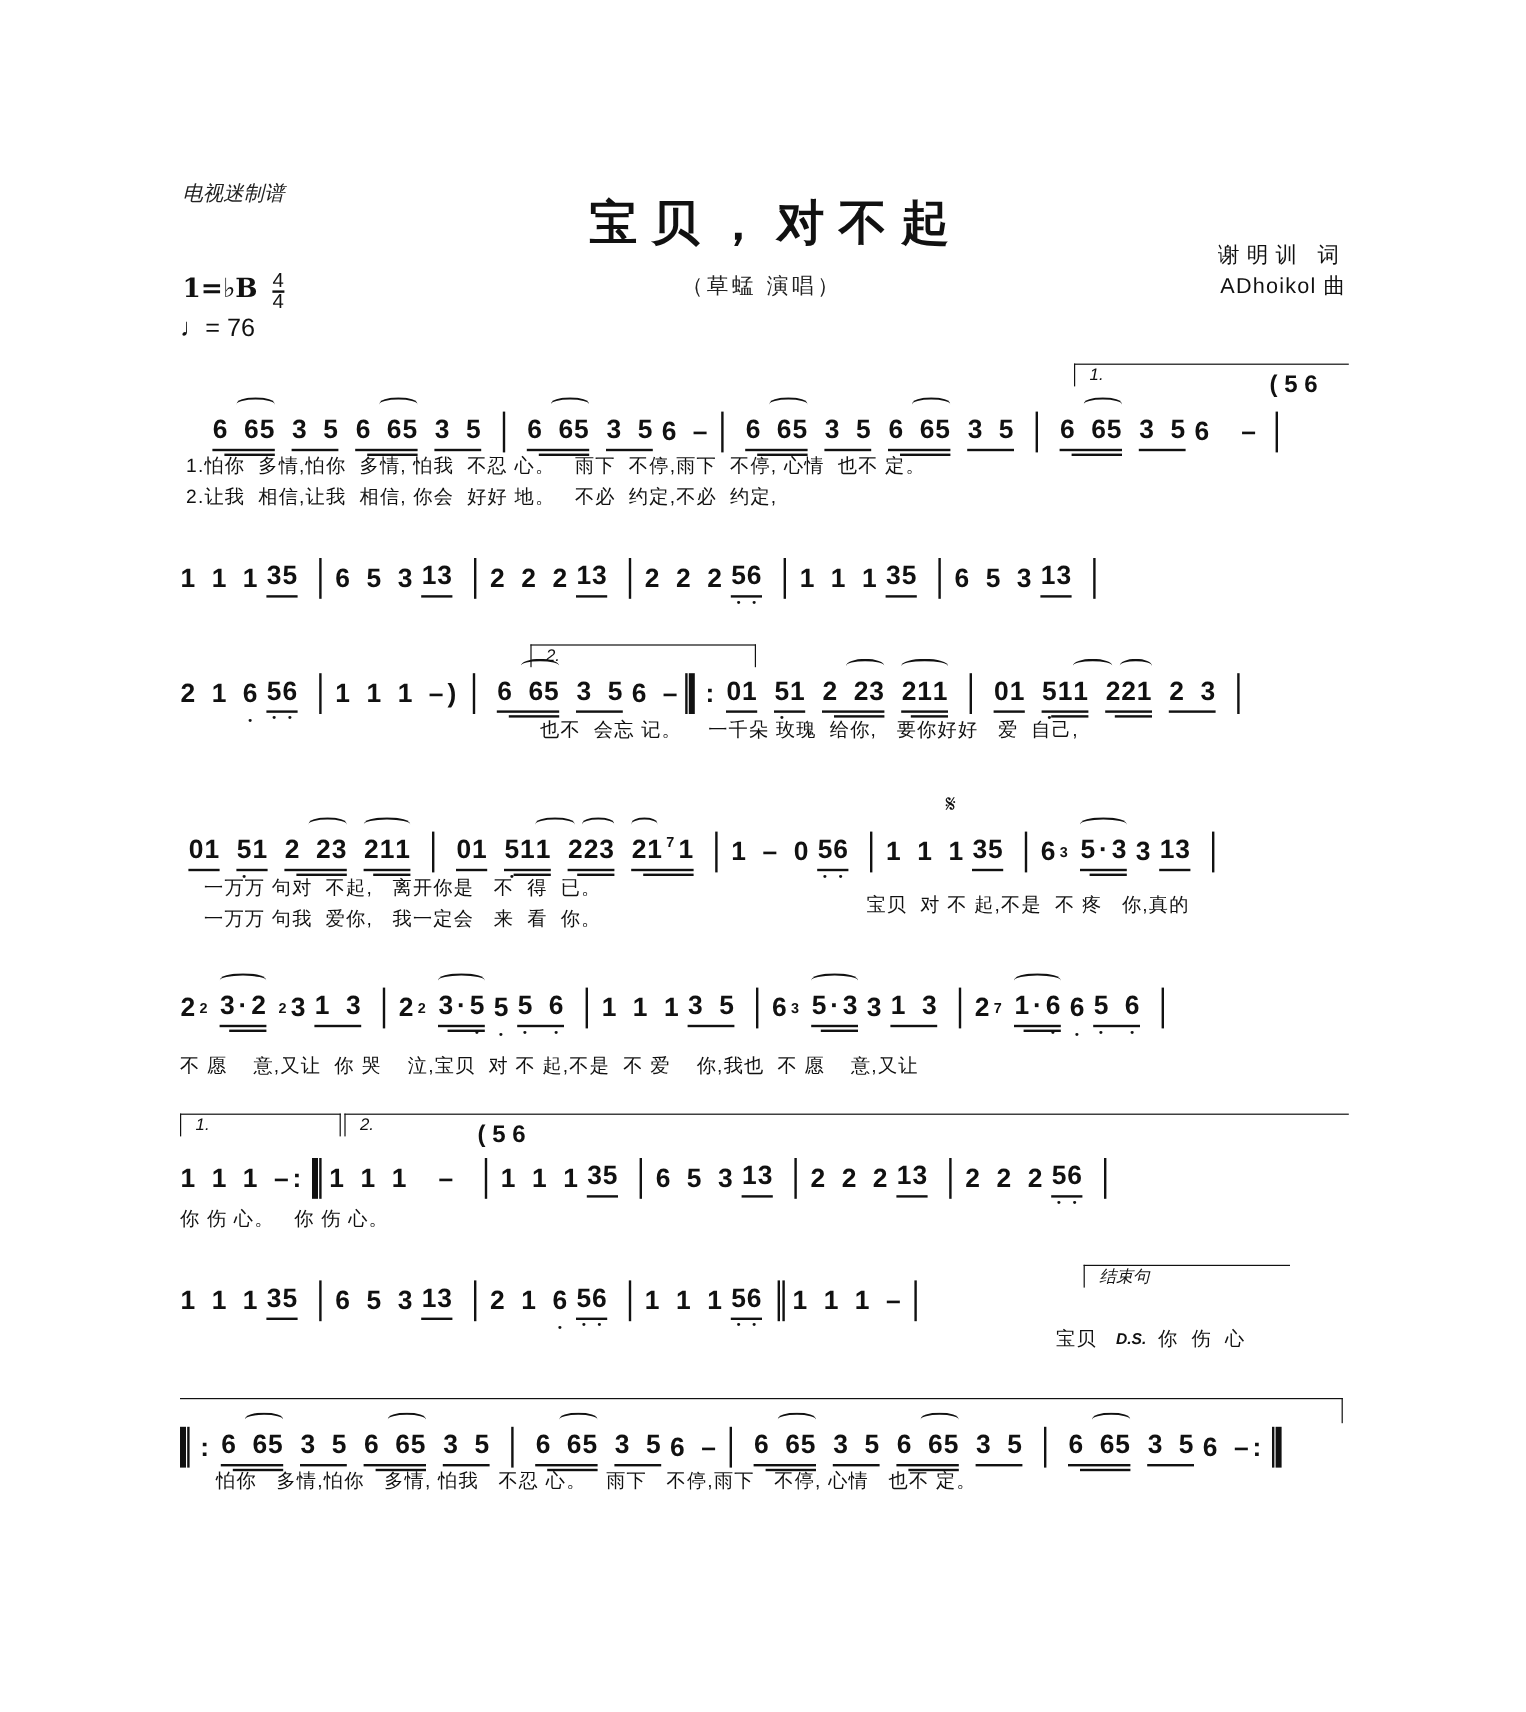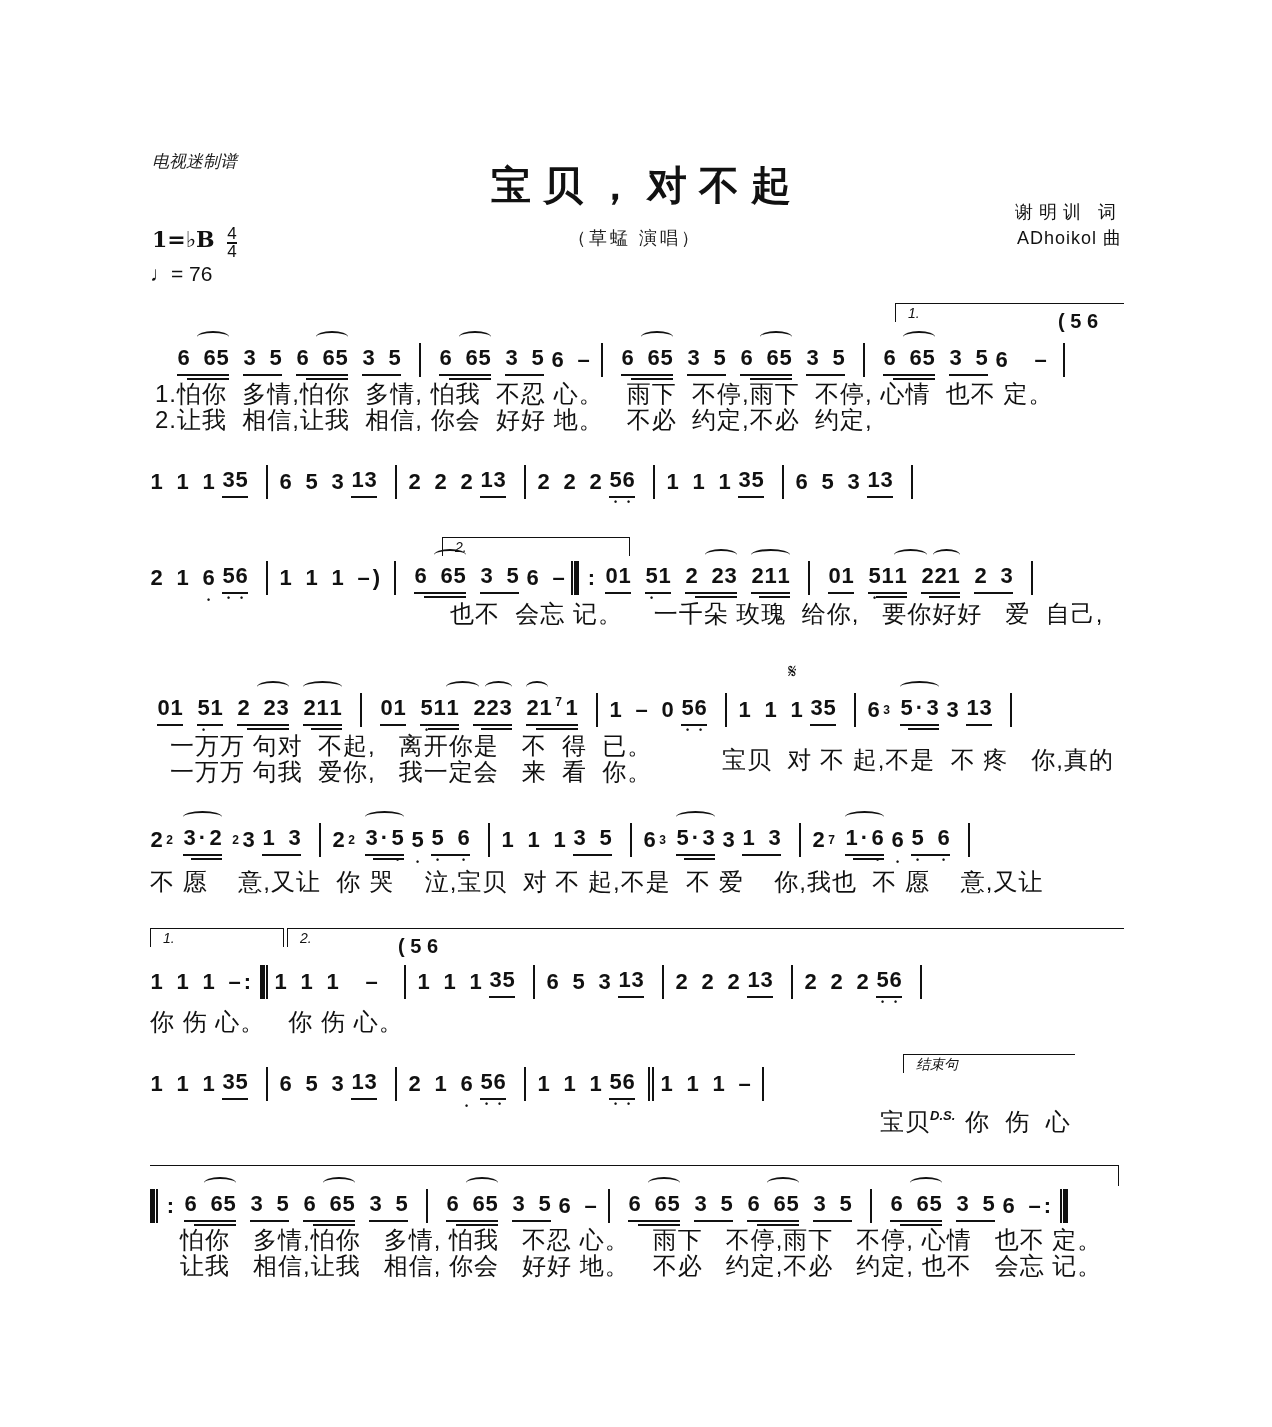--- a/index.html
+++ b/index.html
@@ -20,21 +20,21 @@
   .notes { position: absolute; top: 0; left: 0; height: 40px; display: flex; align-items: center;
            font-size: 22px; font-weight: bold; white-space: pre; }
   .note { display: inline-block; position: relative; min-width: 13px; text-align: center; }
   .g { display: inline-flex; position: relative; margin: 0 7px; padding-bottom: 3px; border-bottom: 2px solid #111; }
   .g.dbl::after { content: ""; position: absolute; left: 20%; right: 0; bottom: -6px; border-bottom: 2px solid #111; }
   .sp { display: inline-block; width: 13px; }
   .bar { display: inline-block; width: 2px; height: 34px; background: #111; margin: 0 11px; }
   .dbar { display: inline-block; width: 8px; height: 34px; border-left: 2px solid #111; border-right: 5px solid #111; box-sizing: border-box; margin: 0 6px; }
   .dot-below::after { content: "•"; position: absolute; left: 50%; transform: translateX(-50%); bottom: -14px; font-size: 9px; }
   .slur { position: absolute; top: -14px; left: 0; right: 0; height: 10px; border-top: 2px solid #111; border-radius: 50% 50% 0 0; }
-  .lyr { position: absolute; left: 0; font-size: 24px; white-space: pre; letter-spacing: 1px; }
+  .lyr { position: absolute; left: 0; font-size: 16px; white-space: pre; letter-spacing: 1px; }
   .volta { position: absolute; border-top: 1.5px solid #111; border-left: 1.5px solid #111; height: 18px; }
   .volta span { font-size: 14px; font-style: italic; margin-left: 12px; }
   .hr { position: absolute; border-top: 1.5px solid #111; }
   .segno { position: absolute; font-size: 20px; }
 </style>
 </head>
 <body>
 
 <div class="abs credit" style="left:152px;top:150px;">电视迷制谱</div>
 <div class="abs title" style="left:478px;top:158px;margin-left:13px;">宝贝，对不起</div>
@@ -160,21 +160,21 @@
     <span class="g"><span class="note">3</span><span class="sp"></span><span class="note">5</span></span><span class="bar"></span>
     <span class="note">6</span><span class="note" style="font-size:12px;vertical-align:top;">3</span>
     <span class="g dbl"><span class="note">5</span><span class="note">·</span><span class="note">3</span><span class="slur"></span></span>
     <span class="note">3</span>
     <span class="g"><span class="note">1</span><span class="sp"></span><span class="note">3</span></span><span class="bar"></span>
     <span class="note">2</span><span class="note" style="font-size:12px;vertical-align:top;">7</span>
     <span class="g dbl"><span class="note">1</span><span class="note">·</span><span class="note dot-below">6</span><span class="slur"></span></span>
     <span class="note dot-below">6</span>
     <span class="g"><span class="note dot-below">5</span><span class="sp"></span><span class="note dot-below">6</span></span><span class="bar"></span>
   </div>
-  <div class="lyr" style="top:46px;">不 愿    意,又让  你 哭    泣,宝贝  对 不 起,不是  不 爱    你,我也  不 愿    意,又让</div>
+  <div class="lyr" style="top:58px;">不 愿    意,又让  你 哭    泣,宝贝  对 不 起,不是  不 爱    你,我也  不 愿    意,又让</div>
 </div>
 
 <div class="volta" style="left:150px;top:928px;width:132px;border-right:1.5px solid #111;"><span>1.</span></div>
 <div class="volta" style="left:287px;top:928px;width:836px;"><span>2.</span></div>
 <div class="abs" style="left:398px;top:935px;font-size:20px;font-weight:bold;">( 5 6</div>
 <div class="line" style="top:962px;">
   <div class="notes">
     <span class="note">1</span><span class="sp"></span><span class="note">1</span><span class="sp"></span><span class="note">1</span><span class="sp"></span><span class="note">–</span><span class="note">:</span>
     <span class="dbar" style="border-left-width:5px;border-right-width:2px;"></span>
     <span class="note">1</span><span class="sp"></span><span class="note">1</span><span class="sp"></span><span class="note">1</span><span class="sp"></span><span class="sp"></span><span class="note">–</span>
@@ -228,14 +228,13 @@
     <span class="g"><span class="note">3</span><span class="sp"></span><span class="note">5</span></span>
     <span class="g dbl"><span class="note">6</span><span class="sp"></span><span class="note">6</span><span class="note">5</span><span class="slur" style="left:20px;"></span></span>
     <span class="g"><span class="note">3</span><span class="sp"></span><span class="note">5</span></span>
     <span class="bar"></span>
     <span class="g dbl"><span class="note">6</span><span class="sp"></span><span class="note">6</span><span class="note">5</span><span class="slur" style="left:20px;"></span></span>
     <span class="g"><span class="note">3</span><span class="sp"></span><span class="note">5</span></span>
     <span class="note">6</span><span class="sp"></span><span class="note">–</span><span class="note">:</span>
     <span class="dbar"></span>
   </div>
   <div class="lyr" style="top:38px;left:30px;">怕你   多情,怕你   多情, 怕我   不忍 心。   雨下   不停,雨下   不停, 心情   也不 定。</div>
-  <div class="lyr" style="top:64px;left:30px;">让我   相信,让我   相信, 你会   好好 地。   不必   约定,不必   约定, 也不   会忘 记。</div>
 </div>
 
 </body></html>

